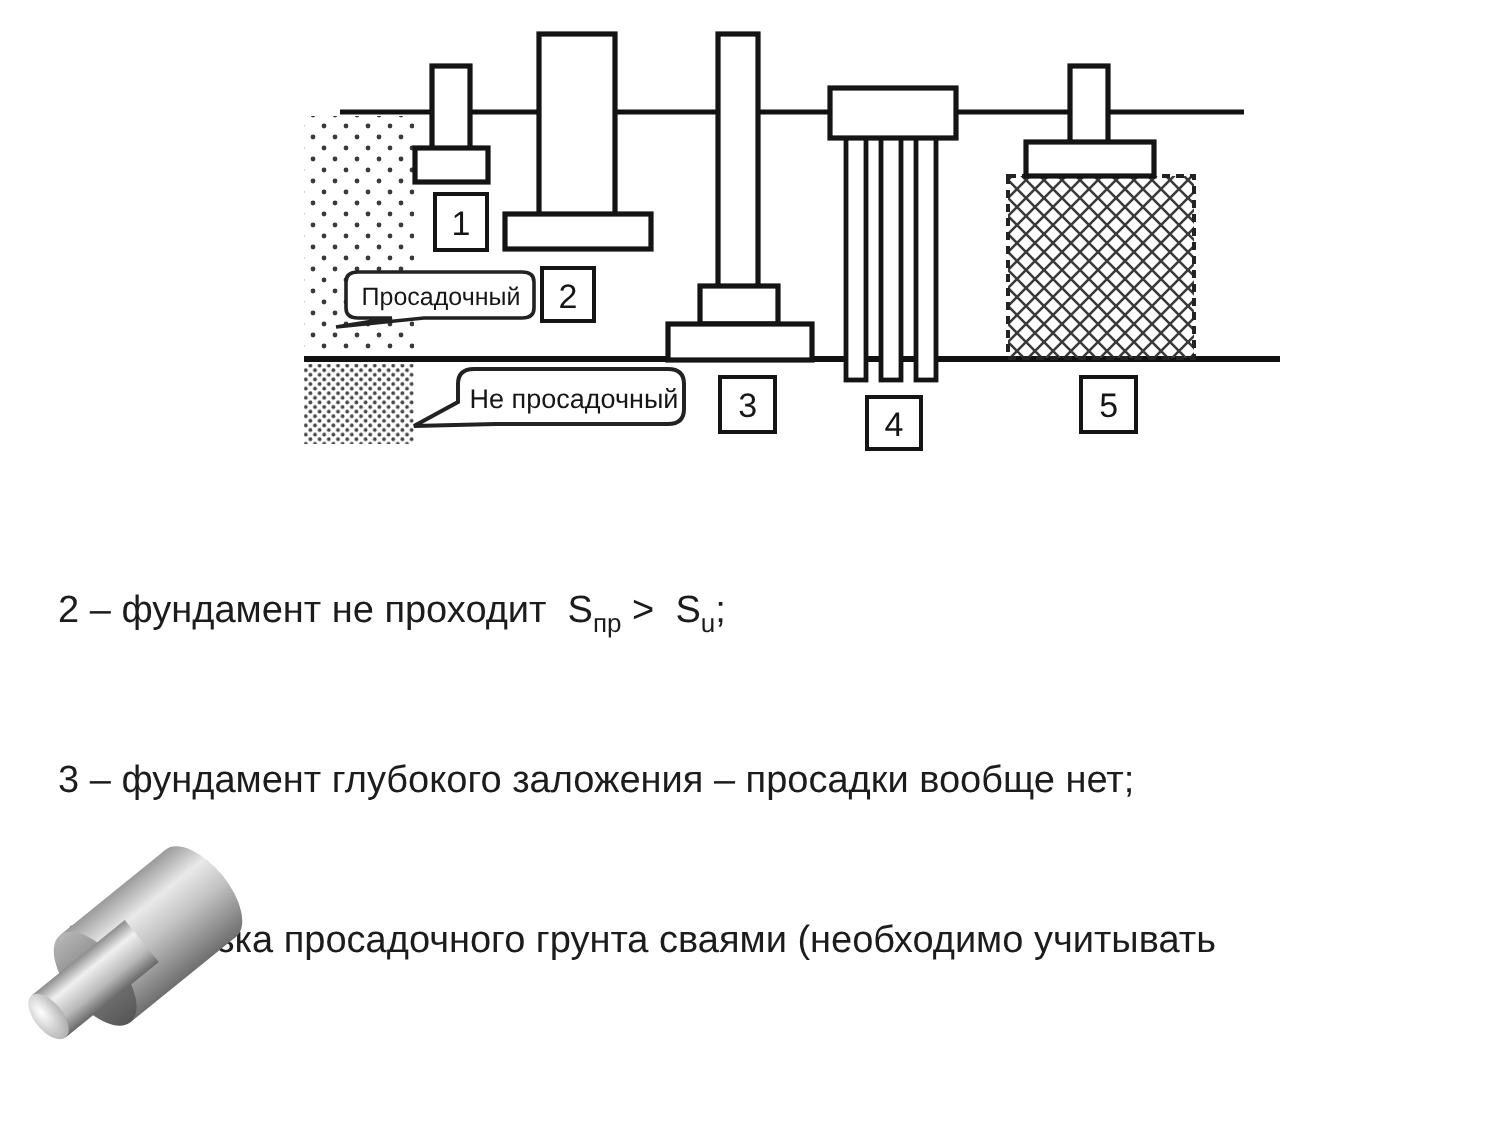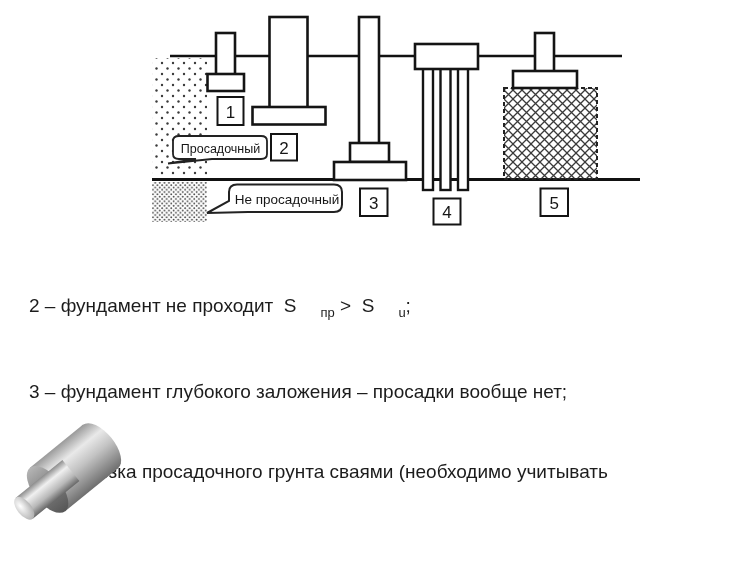--- a/index.html
+++ b/index.html
@@ -6,21 +6,21 @@
   .page {
     position:relative; width:750px; height:568px; background:#ffffff;
     font-family:"Liberation Sans", sans-serif; color:#1c1c1c; overflow:hidden;
   }
   .diagram { position:absolute; left:0; top:0; }
   .diagram text { font-family:"Liberation Sans", sans-serif; fill:#161616; }
   .notes {
     position:absolute; left:29px; top:240px; width:700px;
     font-size:19px; line-height:26.5px; white-space:pre-wrap;
   }
-  .notes sub { font-size:13px;margin-left:24px; }
+  .notes sub { font-size:13px; }
   .section6 {
     position:absolute; left:139px; top:407px; width:600px;
     font-size:19px; line-height:25.5px; white-space:pre-wrap;
   }
   .section6 .indent { padding-left:19px; }
   .pipe-svg { position:absolute; left:12px; top:412px; }
 </style>
 </head>
 <body>
 

